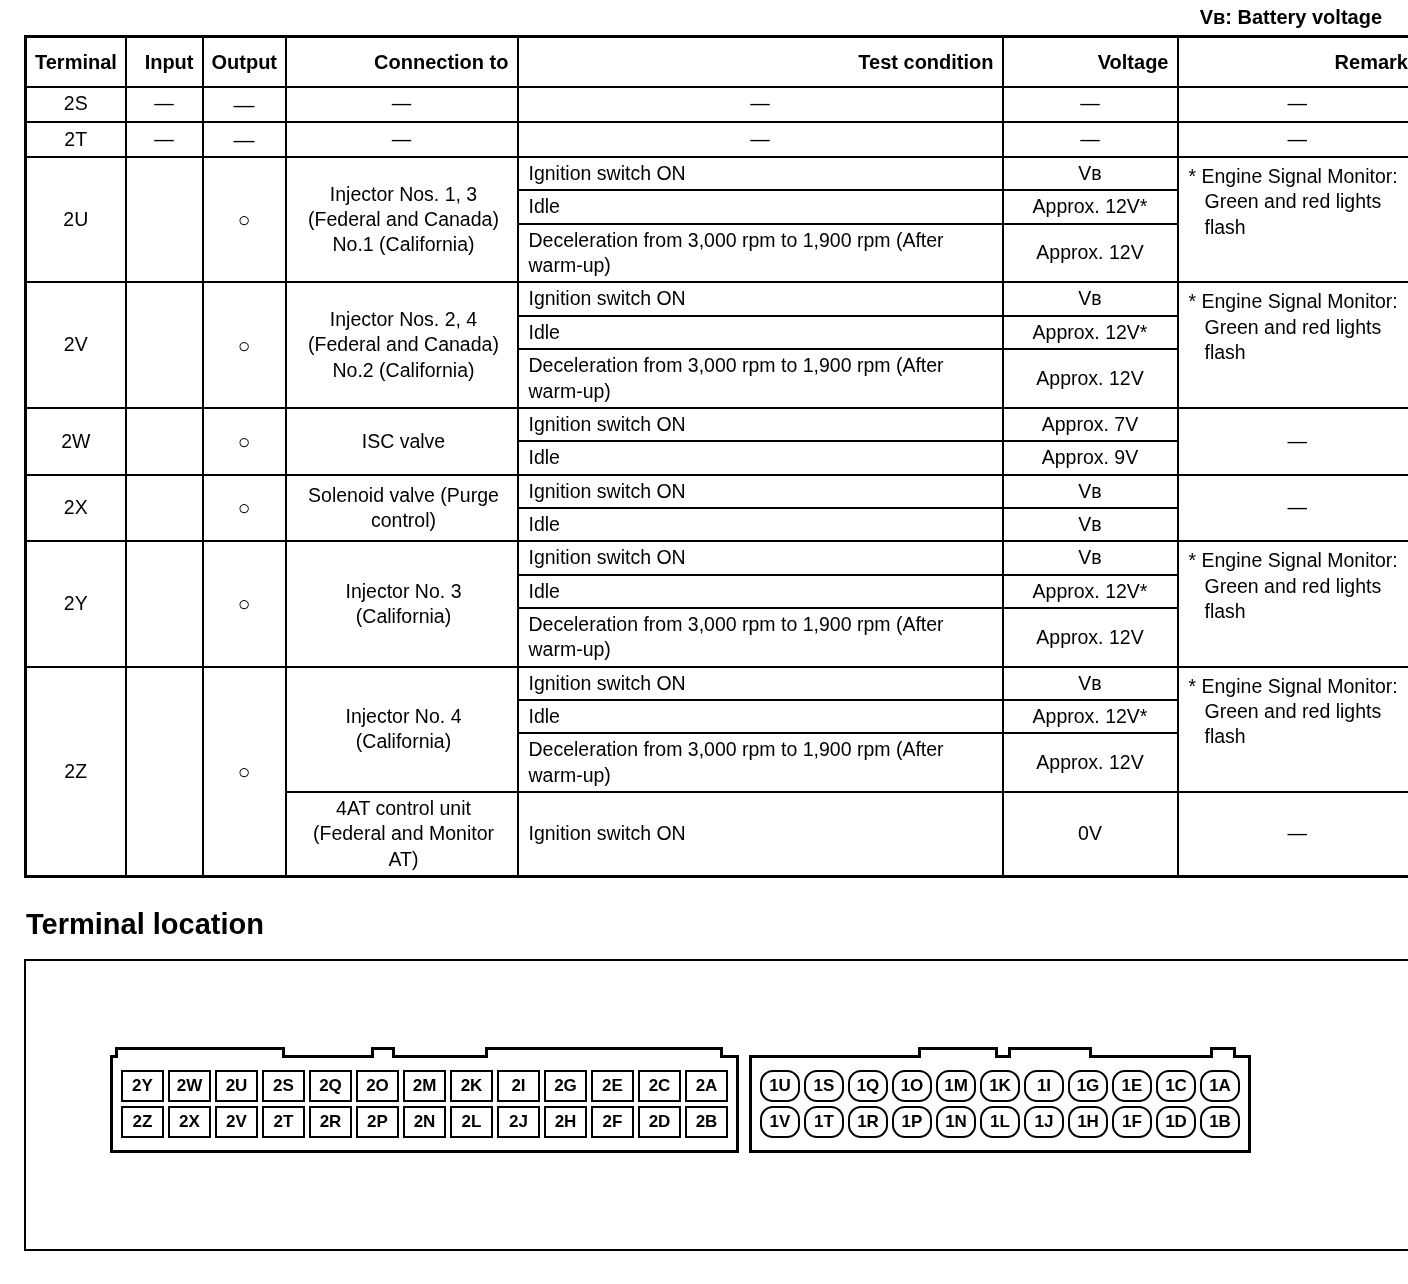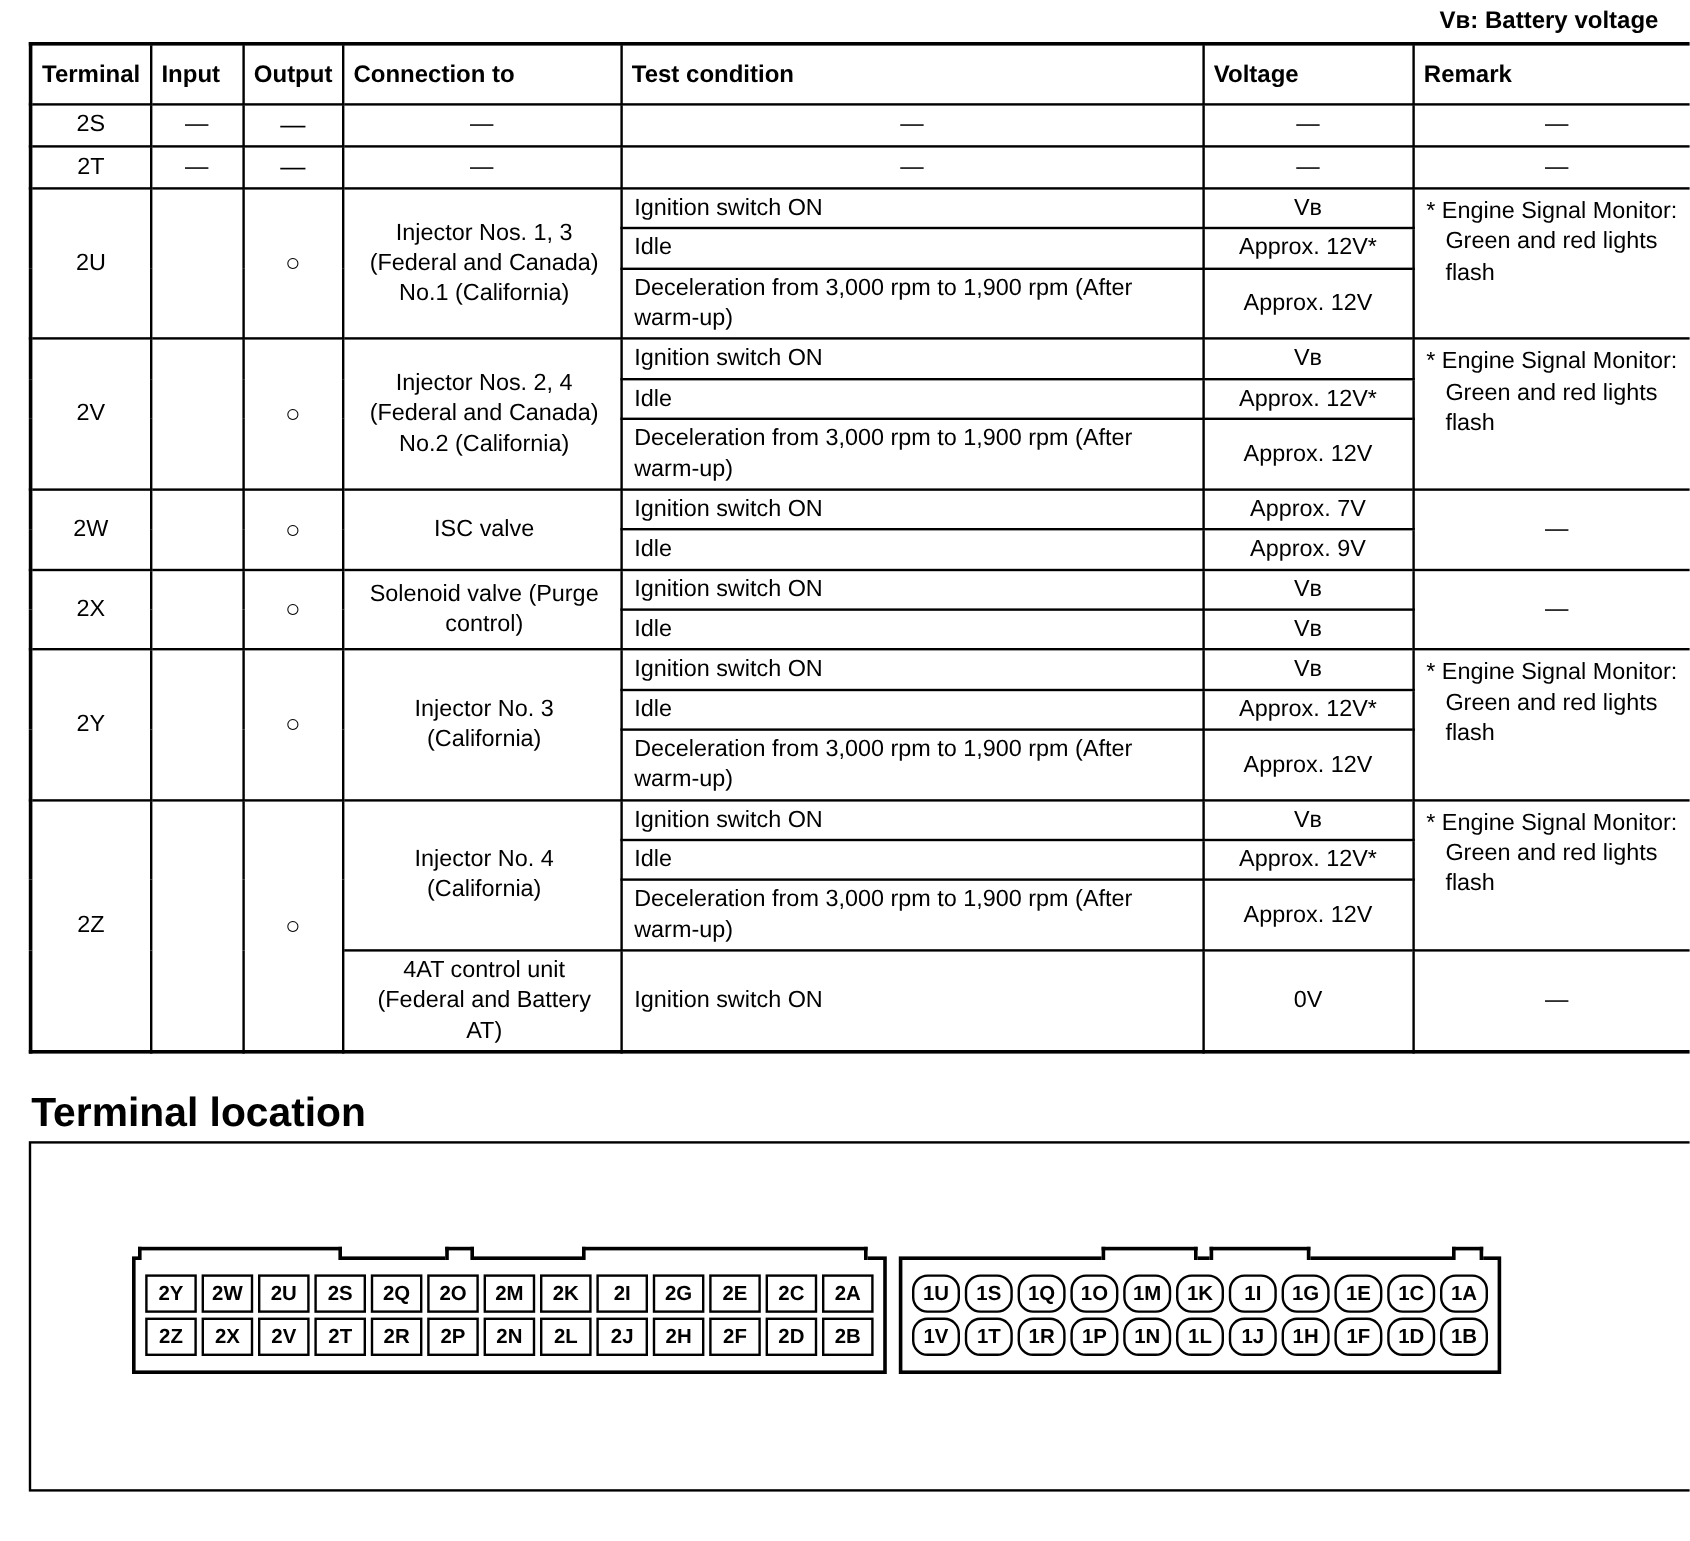--- a/index.html
+++ b/index.html
@@ -11,33 +11,33 @@
   }
   .page { padding: 4px 24px; }
 
   .top-note { text-align: right; font-weight: bold; font-size: 20px; padding: 2px 2px 6px 0; }
 
   table.main {
     border-collapse: collapse; table-layout: fixed;
     width: 1392px; border: 3px solid #000;
   }
   th, td { border: 2px solid #000; padding: 3px 8px; font-size: 19.5px; line-height: 1.3; overflow: hidden; }
-  th { font-weight: bold; font-size: 20px; text-align: left; vertical-align: middle; }
+  th { font-weight: bold; font-size: 20px; text-align: right; vertical-align: middle; }
   #header-row { height: 50px; }
   tbody tr { height: 33px; }
 
   .c-mid { text-align: center; vertical-align: middle; }
   .c-left { text-align: left; vertical-align: middle; }
   .conn { padding-left: 12px; text-align: center; }
   .test { padding-left: 10px; margin-top: 40px; }
   .remark { text-align: left; vertical-align: top; padding: 6px 6px 4px 26px; text-indent: -16px; }
   .output { font-size: 21px; }
 
   .fig-code { text-align: right; font-size: 16px; letter-spacing: 0.5px; margin: 6px 4px 0 0; }
-  .section-title { font-size: 34px; font-weight: bold; margin: 30px 0 4px 2px; }
+  .section-title { font-size: 29px; font-weight: bold; margin: 30px 0 18px 2px; }
 
   .diagram-box { position: relative; border: 2px solid #000; height: 292px; width: 1392px; background: #fff; }
   .connector-row { position: absolute; left: 84px; top: 94px; display: flex; gap: 10px; }
   .shell { position: relative; border: 3px solid #000; background: #fff; padding: 12px 8px; }
   .pins { display: flex; flex-direction: column; gap: 4px; }
   .pin-row { display: flex; gap: 4px; }
   .pin {
     border: 2px solid #000; height: 32px;
     display: flex; align-items: center; justify-content: center;
     font-weight: bold; font-size: 17px; background: #fff;
@@ -181,21 +181,21 @@
         </tr>
         <tr>
           <td class="c-left test">Idle</td>
           <td class="c-mid">Approx. 12V*</td>
         </tr>
         <tr>
           <td class="c-left test">Deceleration from 3,000 rpm to 1,900 rpm (After warm-up)</td>
           <td class="c-mid">Approx. 12V</td>
         </tr>
         <tr>
-          <td class="c-left conn">4AT control unit (Federal and Battery AT)</td>
+          <td class="c-left conn">4AT control unit (Federal and Monitor AT)</td>
           <td class="c-left test">Ignition switch ON</td>
           <td class="c-mid">0V</td>
           <td class="c-mid">—</td>
         </tr>
       </tbody>
   </table>
 
 
   <div class="section-title">Terminal location</div>
 

